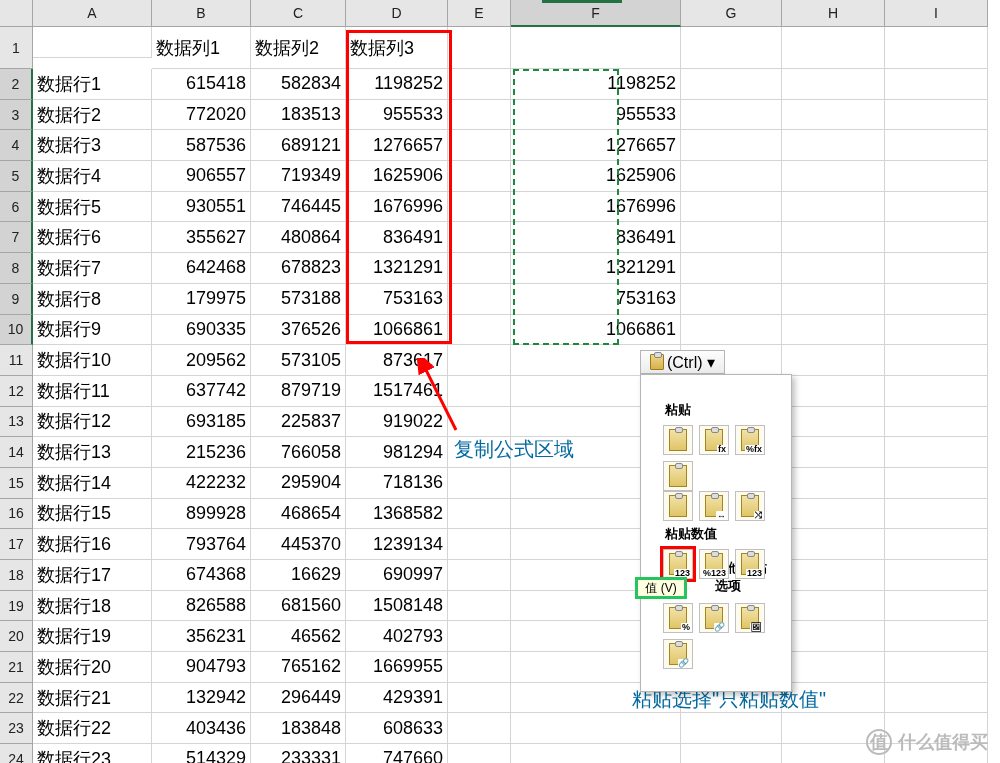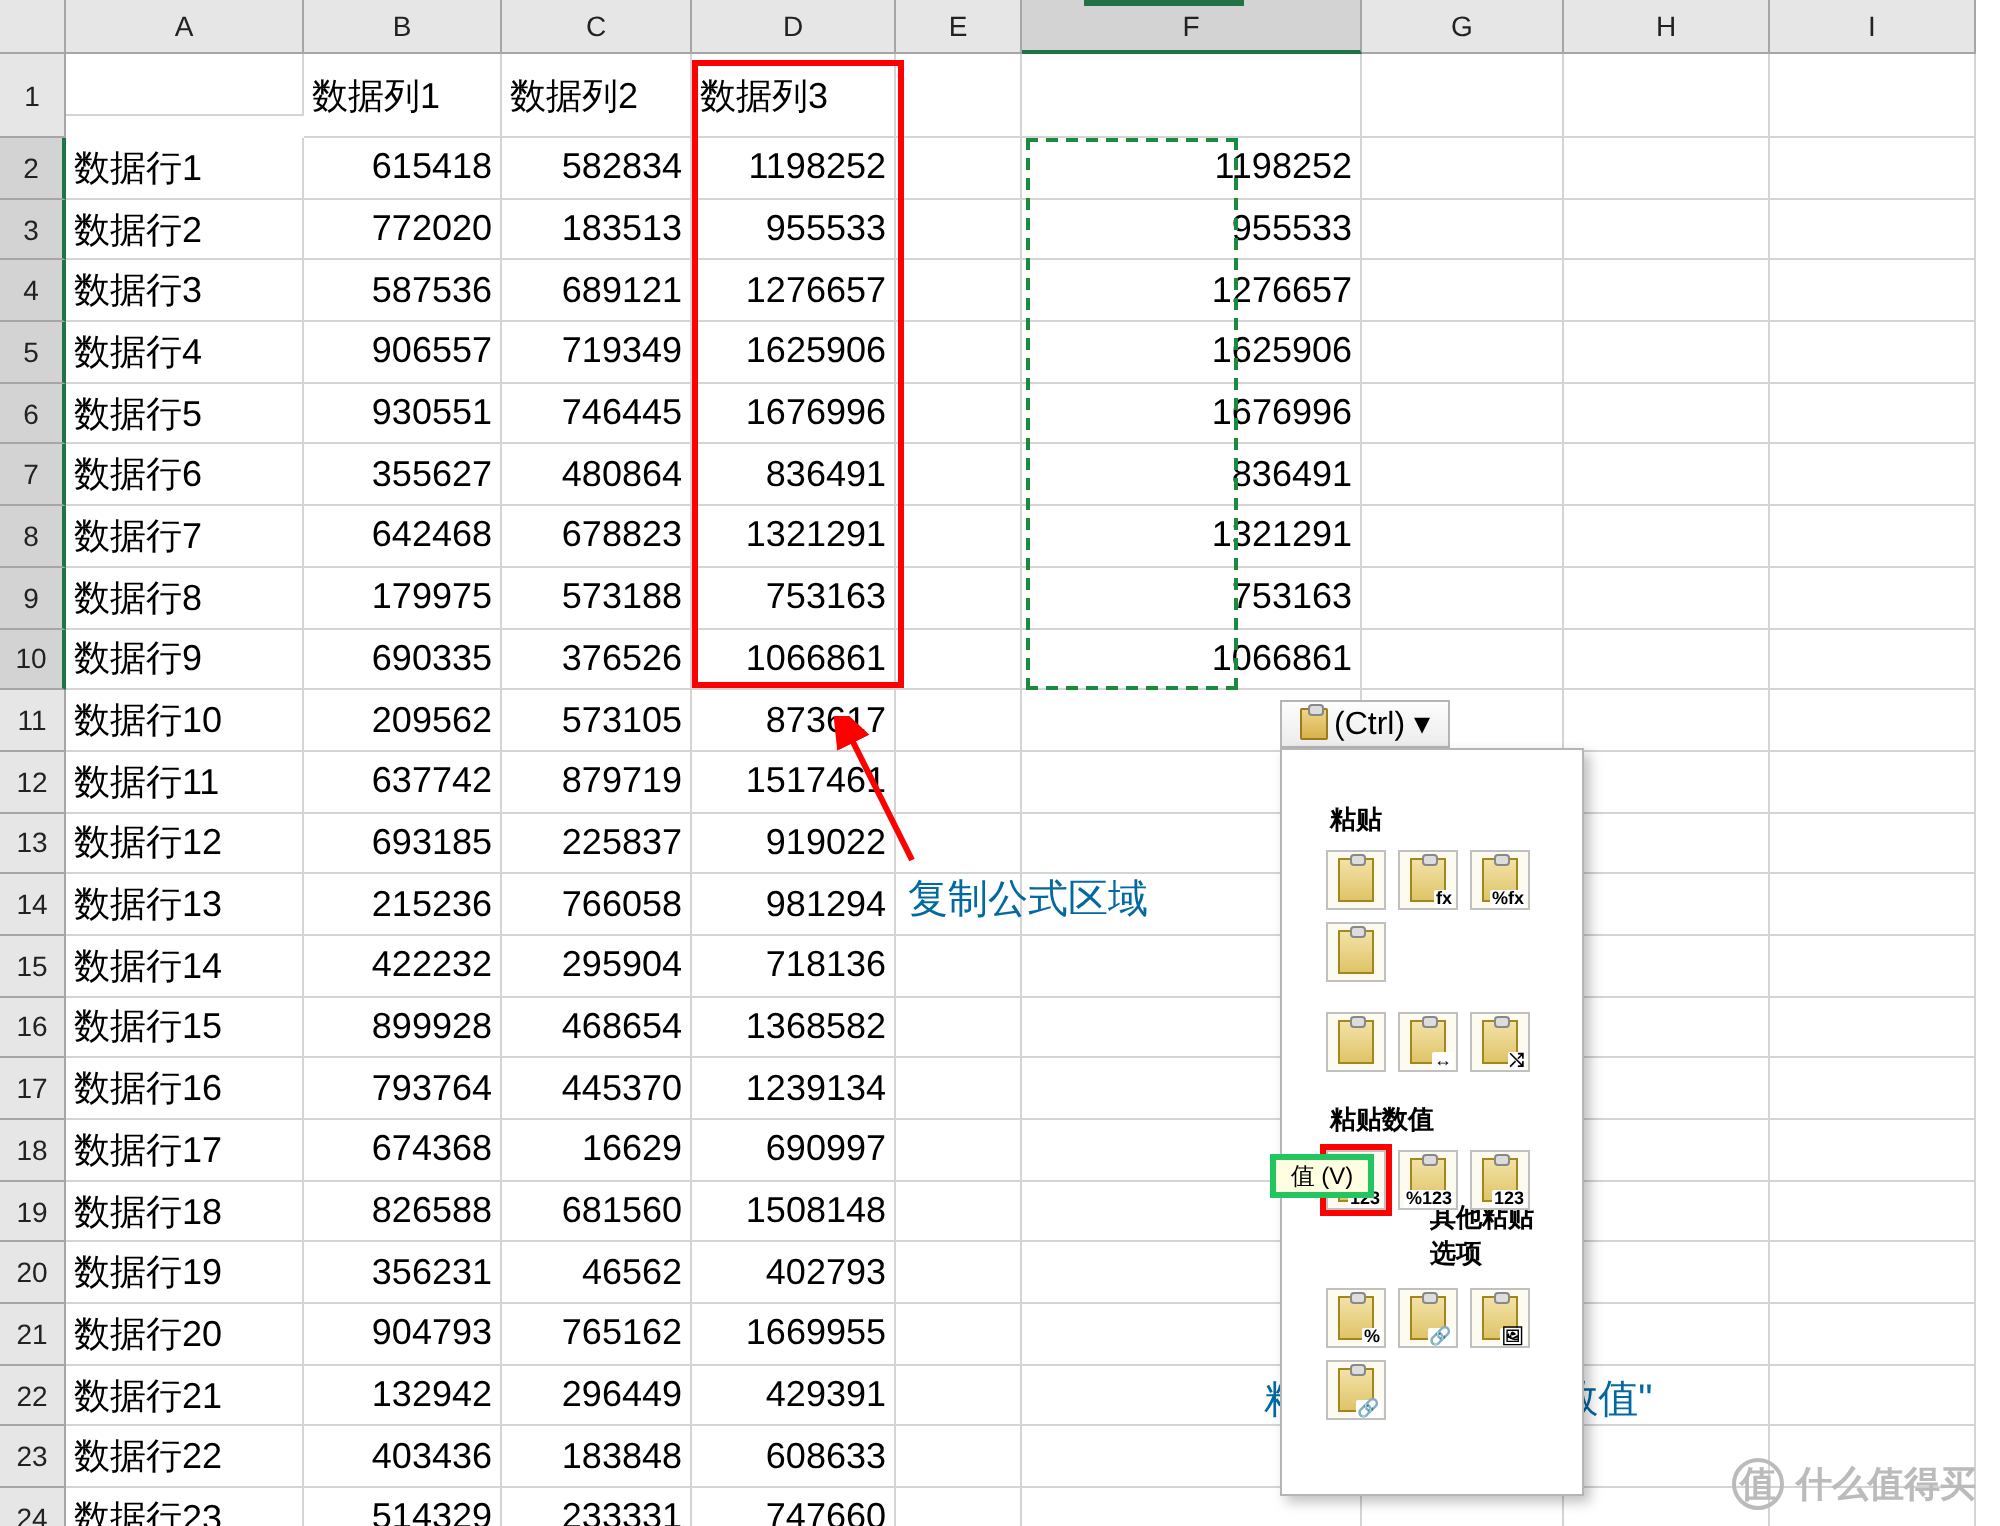--- a/index.html
+++ b/index.html
@@ -23,21 +23,21 @@
   
   .anno { position: absolute; color: #0369a1; font-size: 20px; font-weight: 500; z-index: 20; }
   .arrow { position: absolute; z-index: 15; }
 
   
   .paste-btn { position: absolute; left: 640px; top: 350px; width: 85px; height: 24px; background: linear-gradient(#fdfdfd,#ececec); border: 1px solid #b5b5b5; font-size: 16px; display: flex; align-items: center; justify-content: center; gap:3px; z-index: 30; cursor:pointer;}
   .paste-btn .clip { width: 14px; height: 16px; background: linear-gradient(#efd48a,#d8b24a); border:1px solid #9b7b20; border-radius:1px; position:relative;}
   .paste-btn .clip:before{content:"";position:absolute;top:-3px;left:3px;width:6px;height:4px;border:1px solid #888;border-radius:2px;background:#ddd;}
   .paste-menu { position: absolute; left: 640px; top: 374px; width: 152px; background: #fff; border: 1px solid #b5b5b5; box-shadow: 3px 3px 6px rgba(0,0,0,0.25); z-index: 30; padding: 22px; font-size: 13px; }
   .paste-menu .section-label { font-weight: bold; font-size: 13px; margin: 4px 0 6px 2px; }
-  .paste-menu .icons-row { display: flex; gap: 6px; margin-bottom: 15px; flex-wrap: wrap; }
+  .paste-menu .icons-row { display: flex; gap: 6px; margin-bottom: 0; flex-wrap: wrap; }
   .picon { width: 30px; height: 30px; border: 1px solid #c0c0c0; background: #fdfbef; display: flex; align-items: center; justify-content: center; position: relative; cursor: pointer; }
   .picon .pc { width: 18px; height: 22px; background: linear-gradient(#f3e2a7,#dfc468); border:1px solid #a4861f; position:relative;}
   .picon .pc:before{content:"";position:absolute;top:-3px;left:5px;width:6px;height:4px;border:1px solid #888;border-radius:2px;background:#ddd;}
   .picon .lbl { position: absolute; bottom: 0px; right: 1px; font-size: 9px; font-weight: bold; background: #fff; padding: 0 1px; border-radius:1px; line-height:9px;}
   .picon.redhl { outline: 3px solid #ff0000; }
   .val-hint { position:absolute; left: -6px; top: 202px; width: 52px; height: 22px; border:3px solid #22c55e; background:#ffffe1; font-size:12px; display:flex;align-items:center;justify-content:center;}
   .watermark { position:absolute; right:12px; bottom:8px; font-size:18px; color:#bbb; font-weight:bold; z-index:50; display:flex;align-items:center;gap:6px;}
   .watermark .circ{width:26px;height:26px;border:2px solid #bbb;border-radius:50%;display:flex;align-items:center;justify-content:center;}
 </style>
 </head>

